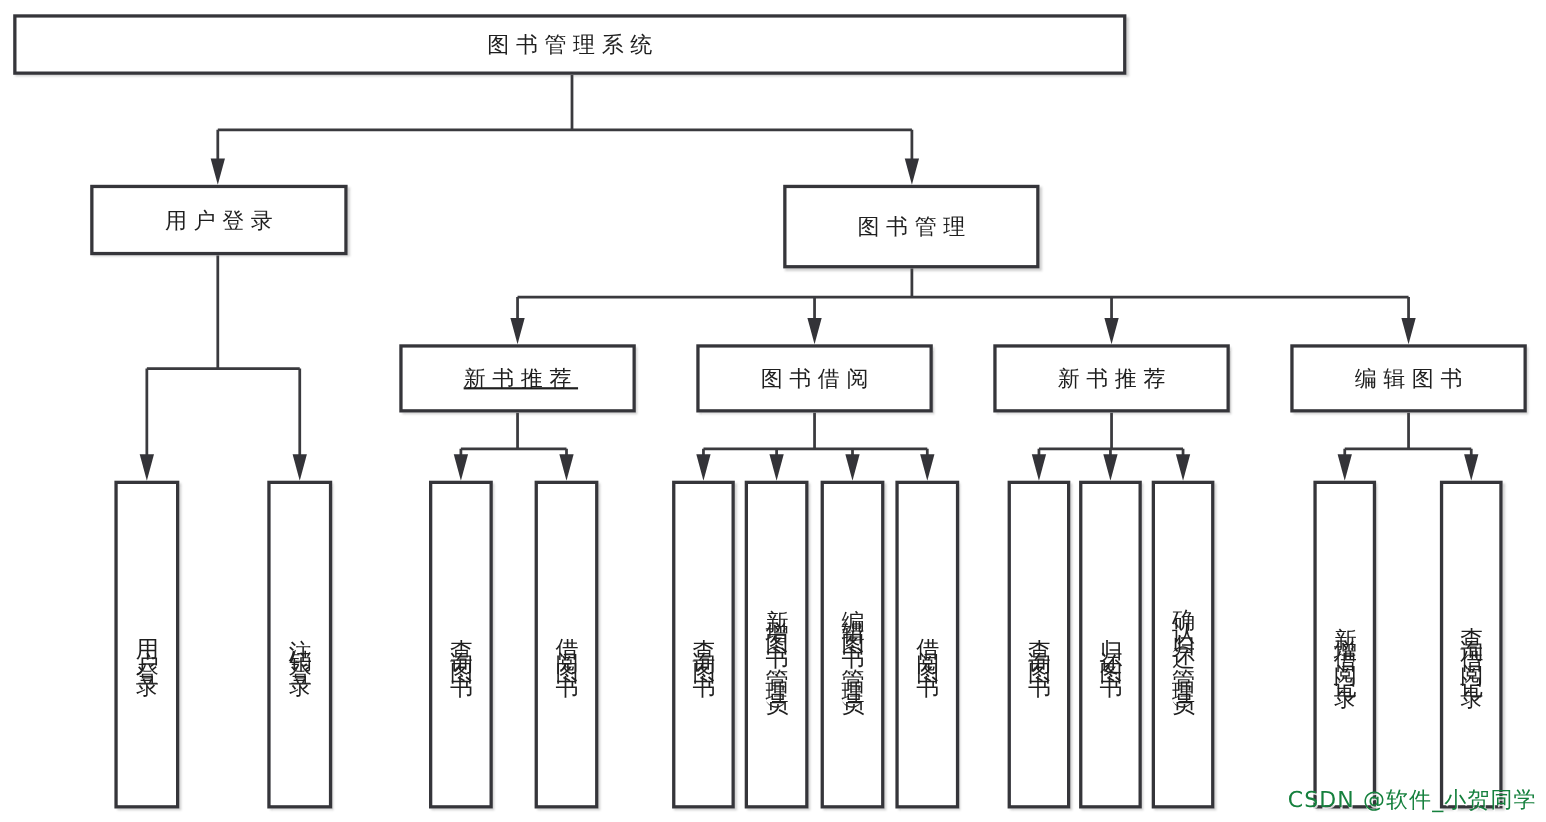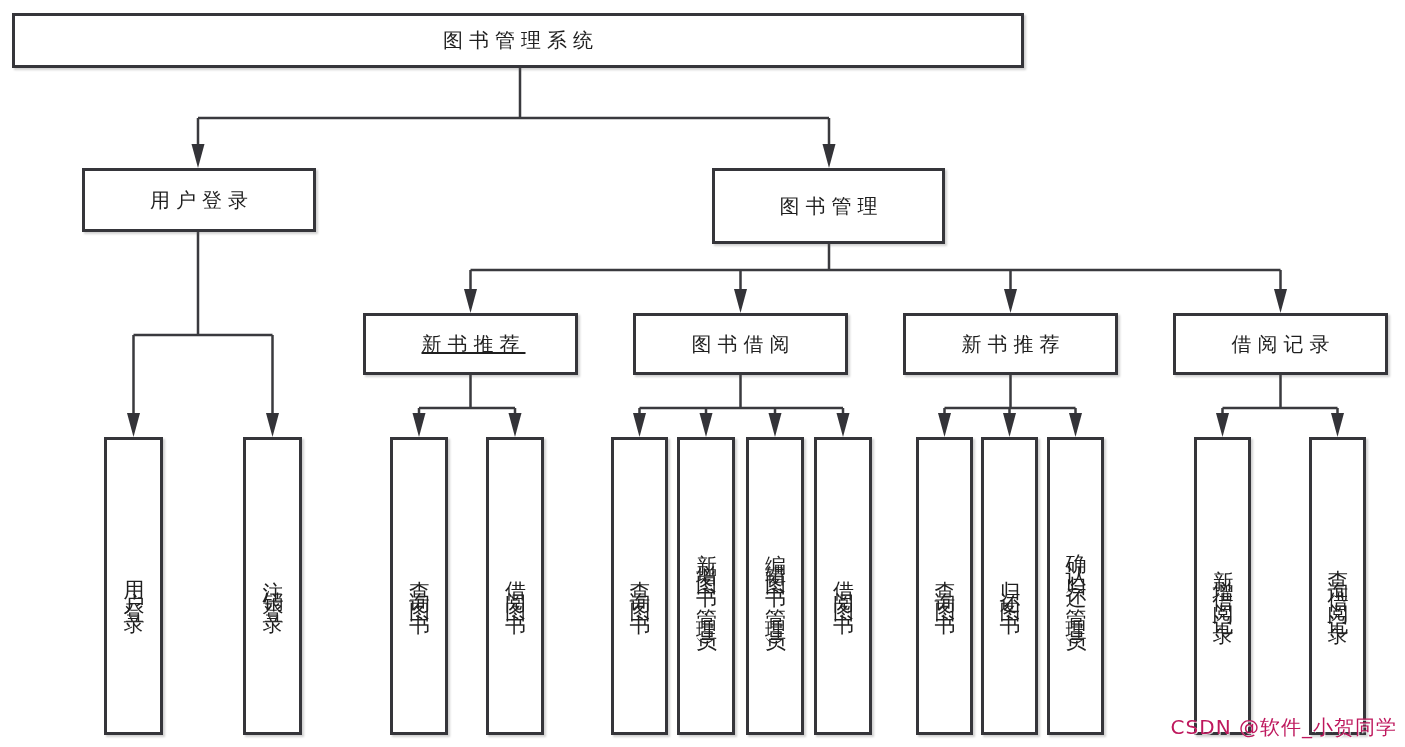--- a/index.html
+++ b/index.html
@@ -53,21 +53,21 @@
   #connectors polygon {
     fill: #333338;
     stroke: none;
   }
   #watermark {
     position: absolute;
     right: 8px;
     bottom: 6px;
     font-size: 20px;
     letter-spacing: 1px;
-    color: #be185d;
+    color: #15803d;
     text-shadow: 1px 1px 0 rgba(255,255,255,0.8);
     white-space: nowrap;
   }
 </style>
 </head>
 <body>
 
 <div id="stage">
 
   <svg id="connectors" width="1405" height="747" viewBox="0 0 1405 747">
@@ -107,21 +107,21 @@
   </svg>
 
   <div class="box h-label" style="left:12px; top:13px; width:1012px; height:55px;">图书管理系统</div>
 
   <div class="box h-label" style="left:82px; top:168px; width:234px; height:64px;">用户登录</div>
   <div class="box h-label" style="left:712px; top:168px; width:233px; height:76px;">图书管理</div>
 
   <div class="box h-label" style="left:363px; top:313px; width:215px; height:62px;text-decoration:underline;">新书推荐</div>
   <div class="box h-label" style="left:633px; top:313px; width:215px; height:62px;">图书借阅</div>
   <div class="box h-label" style="left:903px; top:313px; width:215px; height:62px;">新书推荐</div>
-  <div class="box h-label" style="left:1173px; top:313px; width:215px; height:62px;">借阅记录</div>
+  <div class="box h-label" style="left:1173px; top:313px; width:215px; height:62px;">编辑图书</div>
 
   <div class="box v-label" style="left:104px; top:437px; width:59px; height:298px;">用户登录</div>
   <div class="box v-label" style="left:243px; top:437px; width:59px; height:298px;">注销登录</div>
 
   <div class="box v-label" style="left:390px; top:437px; width:58px; height:298px;">查询图书</div>
   <div class="box v-label" style="left:486px; top:437px; width:58px; height:298px;">借阅图书</div>
 
   <div class="box v-label" style="left:611px; top:437px; width:57px; height:298px;">查询图书</div>
   <div class="box v-label" style="left:677px; top:437px; width:58px; height:298px;">新增图书（管理员）</div>
   <div class="box v-label" style="left:746px; top:437px; width:58px; height:298px;">编辑图书（管理员）</div>

